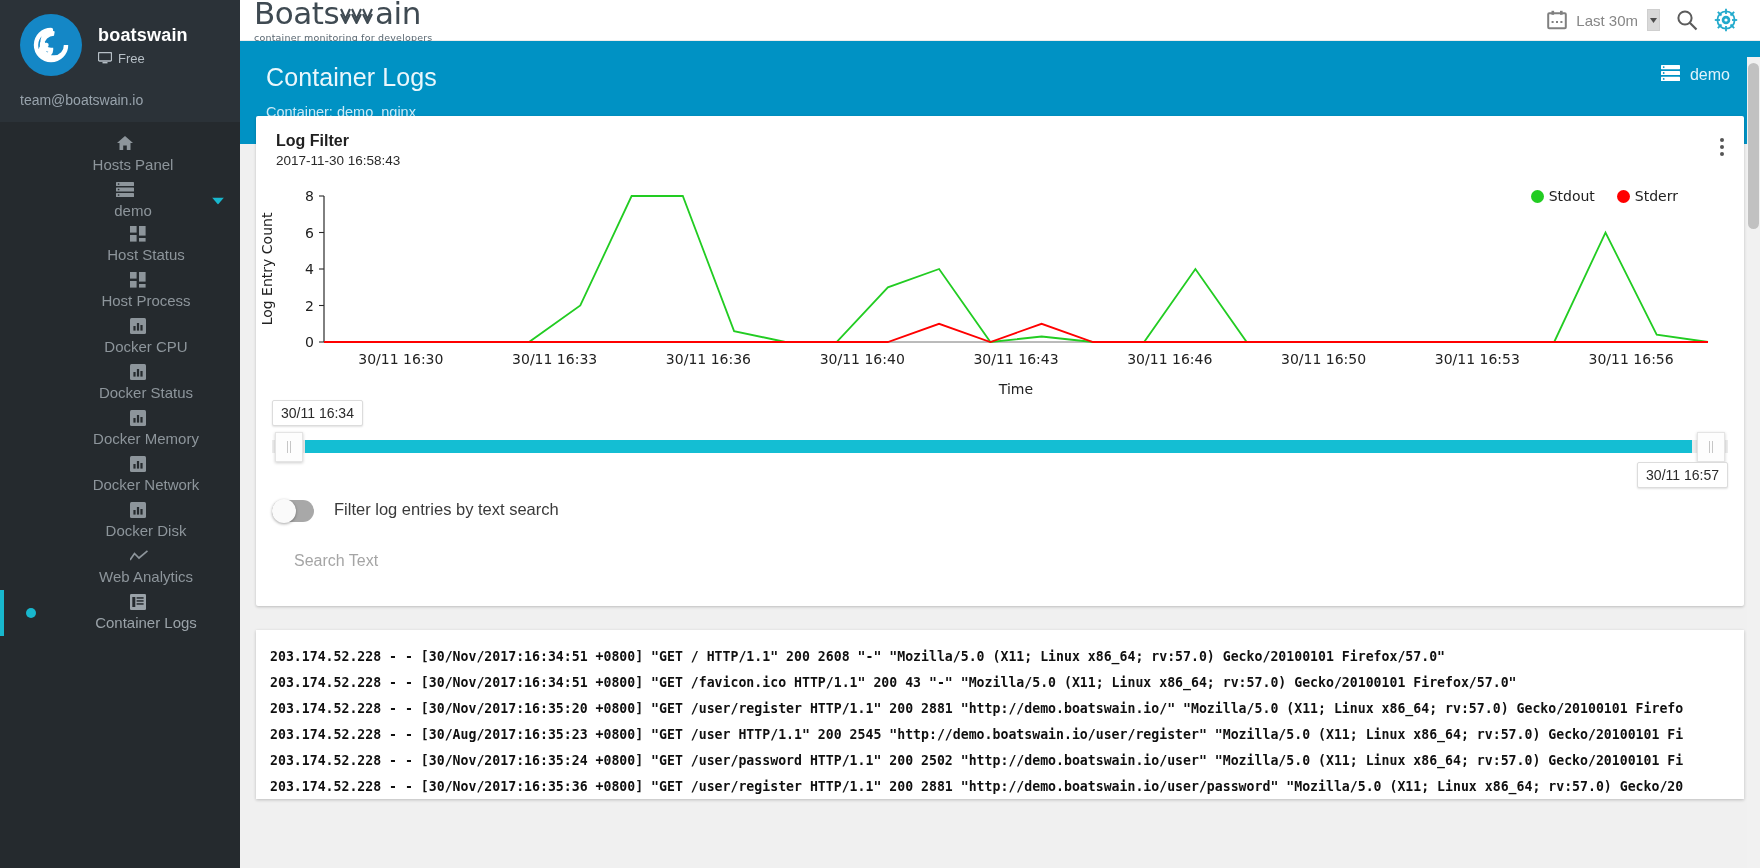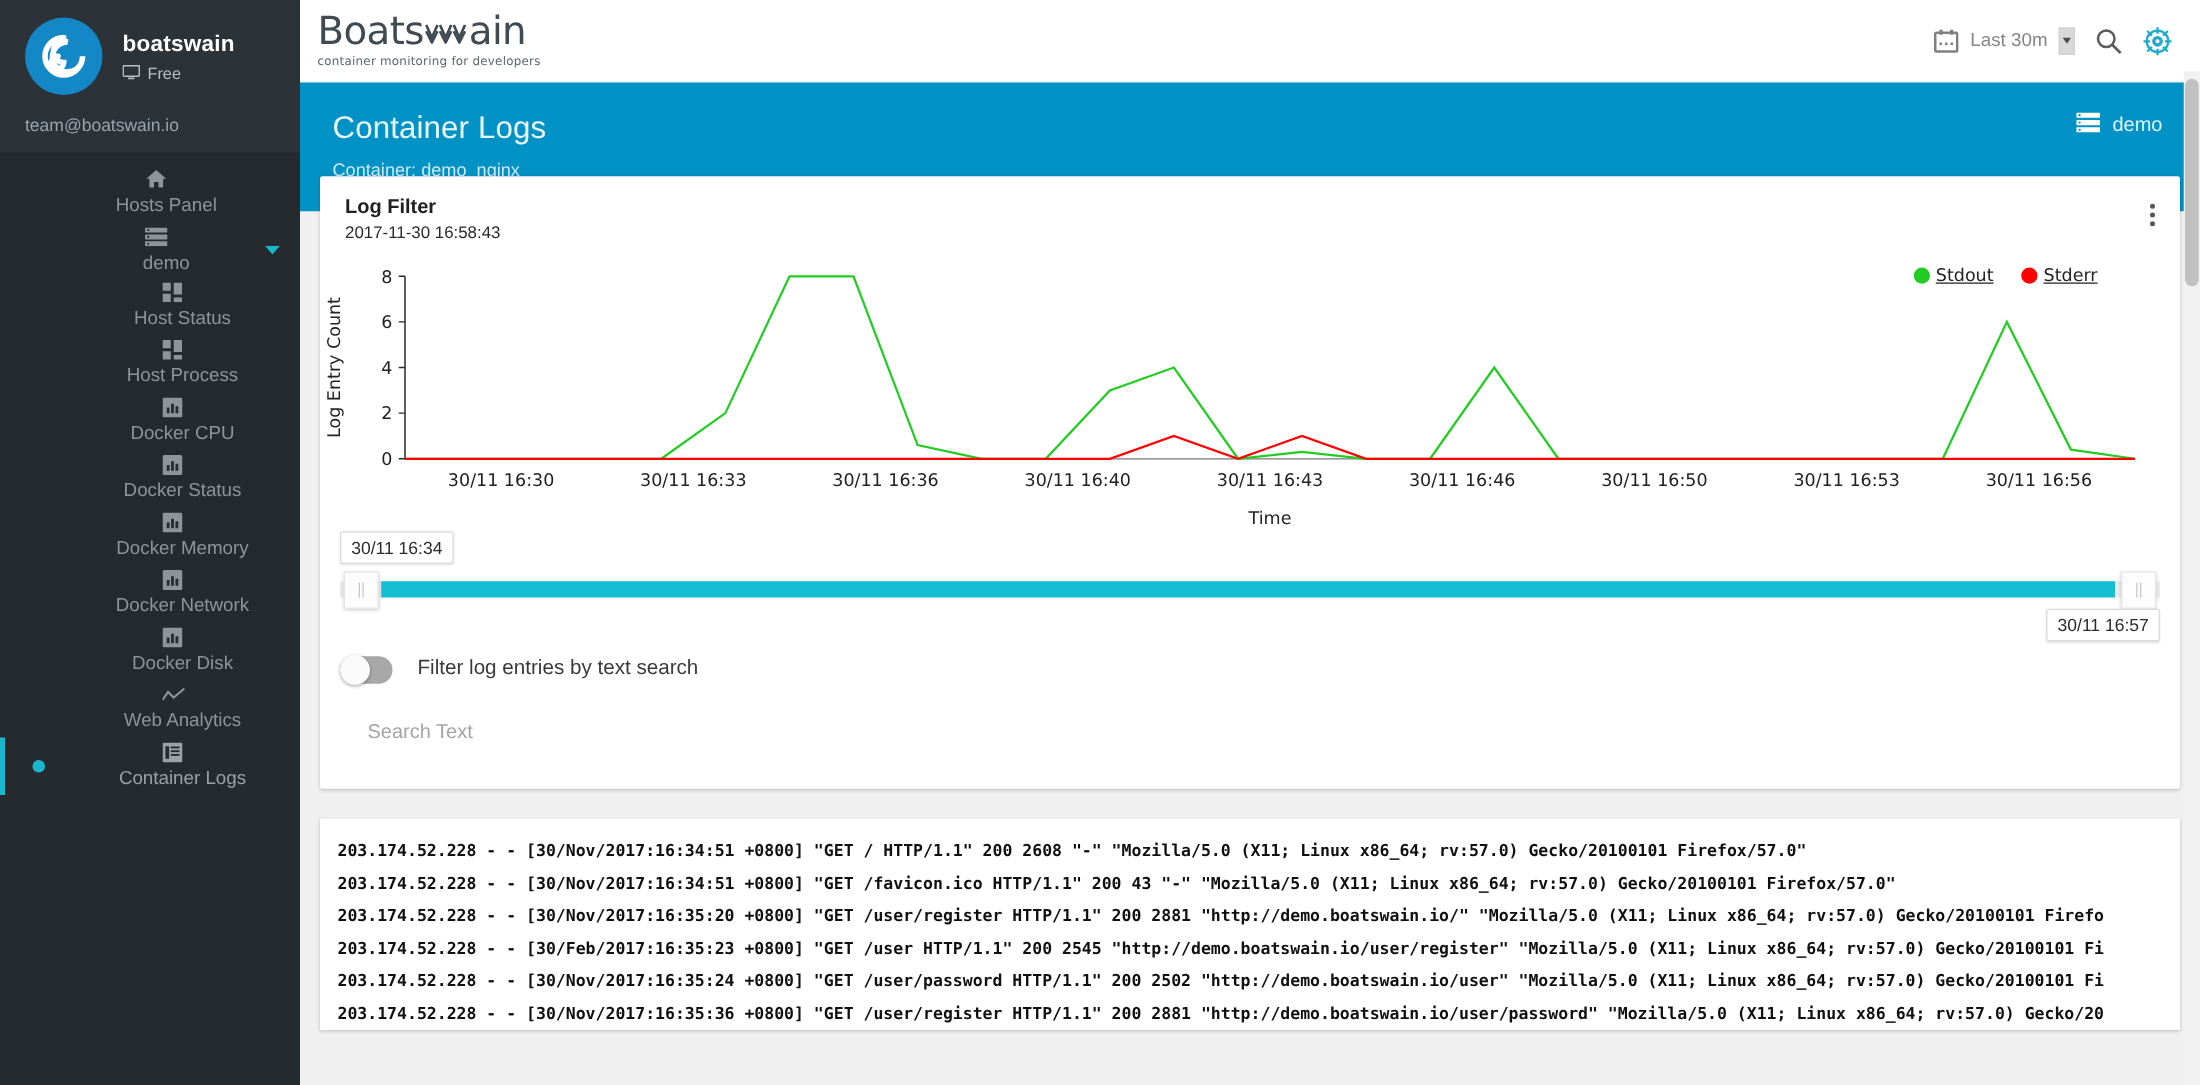--- a/index.html
+++ b/index.html
@@ -62,21 +62,21 @@
   }
   .active-dot {
     position: absolute; left: 26px; top: 50%; transform: translateY(-50%);
     width: 10px; height: 10px; border-radius: 50%; background: #18b7cd;
   }
 
   
   .main { flex: 1 1 auto; height: 868px; position: relative; overflow: hidden; background: #f0f0f0; }
 
   .topbar {
-    height: 66px; background: #ffffff;
+    height: 41px; background: #ffffff;
     display: flex; align-items: center;
     padding: 0 22px 0 12px;
     border-bottom: 1px solid #ececec;
   }
   .logo-wrap { display: flex; flex-direction: column; justify-content: center; padding-left: 2px; }
   .logo-main { display: flex; align-items: baseline; }
   .logo-text { font-size: 31px; color: #3f4a52; font-weight: 400; letter-spacing: -.5px; line-height: 1; font-family: "DejaVu Sans", sans-serif; }
   .logo-chev { margin: 0 1px; display:flex; align-items:flex-end; }
   .logo-tag { font-size: 9.5px; color: #596771; letter-spacing: .2px; margin-top: 3px; font-family: "DejaVu Sans", sans-serif; }
 
@@ -119,21 +119,20 @@
     display: flex; flex-direction: column; gap: 3px; cursor: pointer; padding: 4px;
   }
   .kebab i { width: 4px; height: 4px; border-radius: 50%; background: #555; display:block; }
 
   .chart-wrap { position: relative; height: 218px; margin-top: 8px; }
   .legend {
     position: absolute; right: 66px; top: 6px;
     display: flex; align-items: center; gap: 22px;
     font-size: 14px; color: #222;
     font-family: "DejaVu Sans", sans-serif;
-    text-decoration: underline;
   }
   .legend span.dot { width: 13px; height: 13px; border-radius: 50%; display: inline-block; margin-right: 5px; vertical-align: -2px; }
   .legend .item { white-space: nowrap; }
 
   .slider-area { position: relative; padding: 0 16px 0 16px; height: 96px; }
   .slider-bubble {
     position: absolute; background: #fff; border: 1px solid #dcdcdc; border-radius: 2px;
     font-size: 14px; color: #2b2b2b; padding: 4px 8px; box-shadow: 0 1px 2px rgba(0,0,0,.12);
   }
   .slider-track {
@@ -522,21 +521,21 @@
         <div class="search-row">
           <input class="search-input" type="text" placeholder="Search Text" style="">
         </div>
         <div style="height:28px"></div>
       </div>
 
       <div class="log-card">
         <div class="log-line">203.174.52.228 - - [30/Nov/2017:16:34:51 +0800] "GET / HTTP/1.1" 200 2608 "-" "Mozilla/5.0 (X11; Linux x86_64; rv:57.0) Gecko/20100101 Firefox/57.0"</div>
         <div class="log-line">203.174.52.228 - - [30/Nov/2017:16:34:51 +0800] "GET /favicon.ico HTTP/1.1" 200 43 "-" "Mozilla/5.0 (X11; Linux x86_64; rv:57.0) Gecko/20100101 Firefox/57.0"</div>
         <div class="log-line">203.174.52.228 - - [30/Nov/2017:16:35:20 +0800] "GET /user/register HTTP/1.1" 200 2881 "http://demo.boatswain.io/" "Mozilla/5.0 (X11; Linux x86_64; rv:57.0) Gecko/20100101 Firefo</div>
-        <div class="log-line">203.174.52.228 - - [30/Feb/2017:16:35:23 +0800] "GET /user HTTP/1.1" 200 2545 "http://demo.boatswain.io/user/register" "Mozilla/5.0 (X11; Linux x86_64; rv:57.0) Gecko/20100101 Fi</div>
+        <div class="log-line">203.174.52.228 - - [30/Aug/2017:16:35:23 +0800] "GET /user HTTP/1.1" 200 2545 "http://demo.boatswain.io/user/register" "Mozilla/5.0 (X11; Linux x86_64; rv:57.0) Gecko/20100101 Fi</div>
         <div class="log-line">203.174.52.228 - - [30/Nov/2017:16:35:24 +0800] "GET /user/password HTTP/1.1" 200 2502 "http://demo.boatswain.io/user" "Mozilla/5.0 (X11; Linux x86_64; rv:57.0) Gecko/20100101 Fi</div>
         <div class="log-line">203.174.52.228 - - [30/Nov/2017:16:35:36 +0800] "GET /user/register HTTP/1.1" 200 2881 "http://demo.boatswain.io/user/password" "Mozilla/5.0 (X11; Linux x86_64; rv:57.0) Gecko/20</div>
       </div>
     </div>
 
     <div class="page-scrollbar">
       <div class="thumb"></div>
     </div>
   </div>
 </div>

